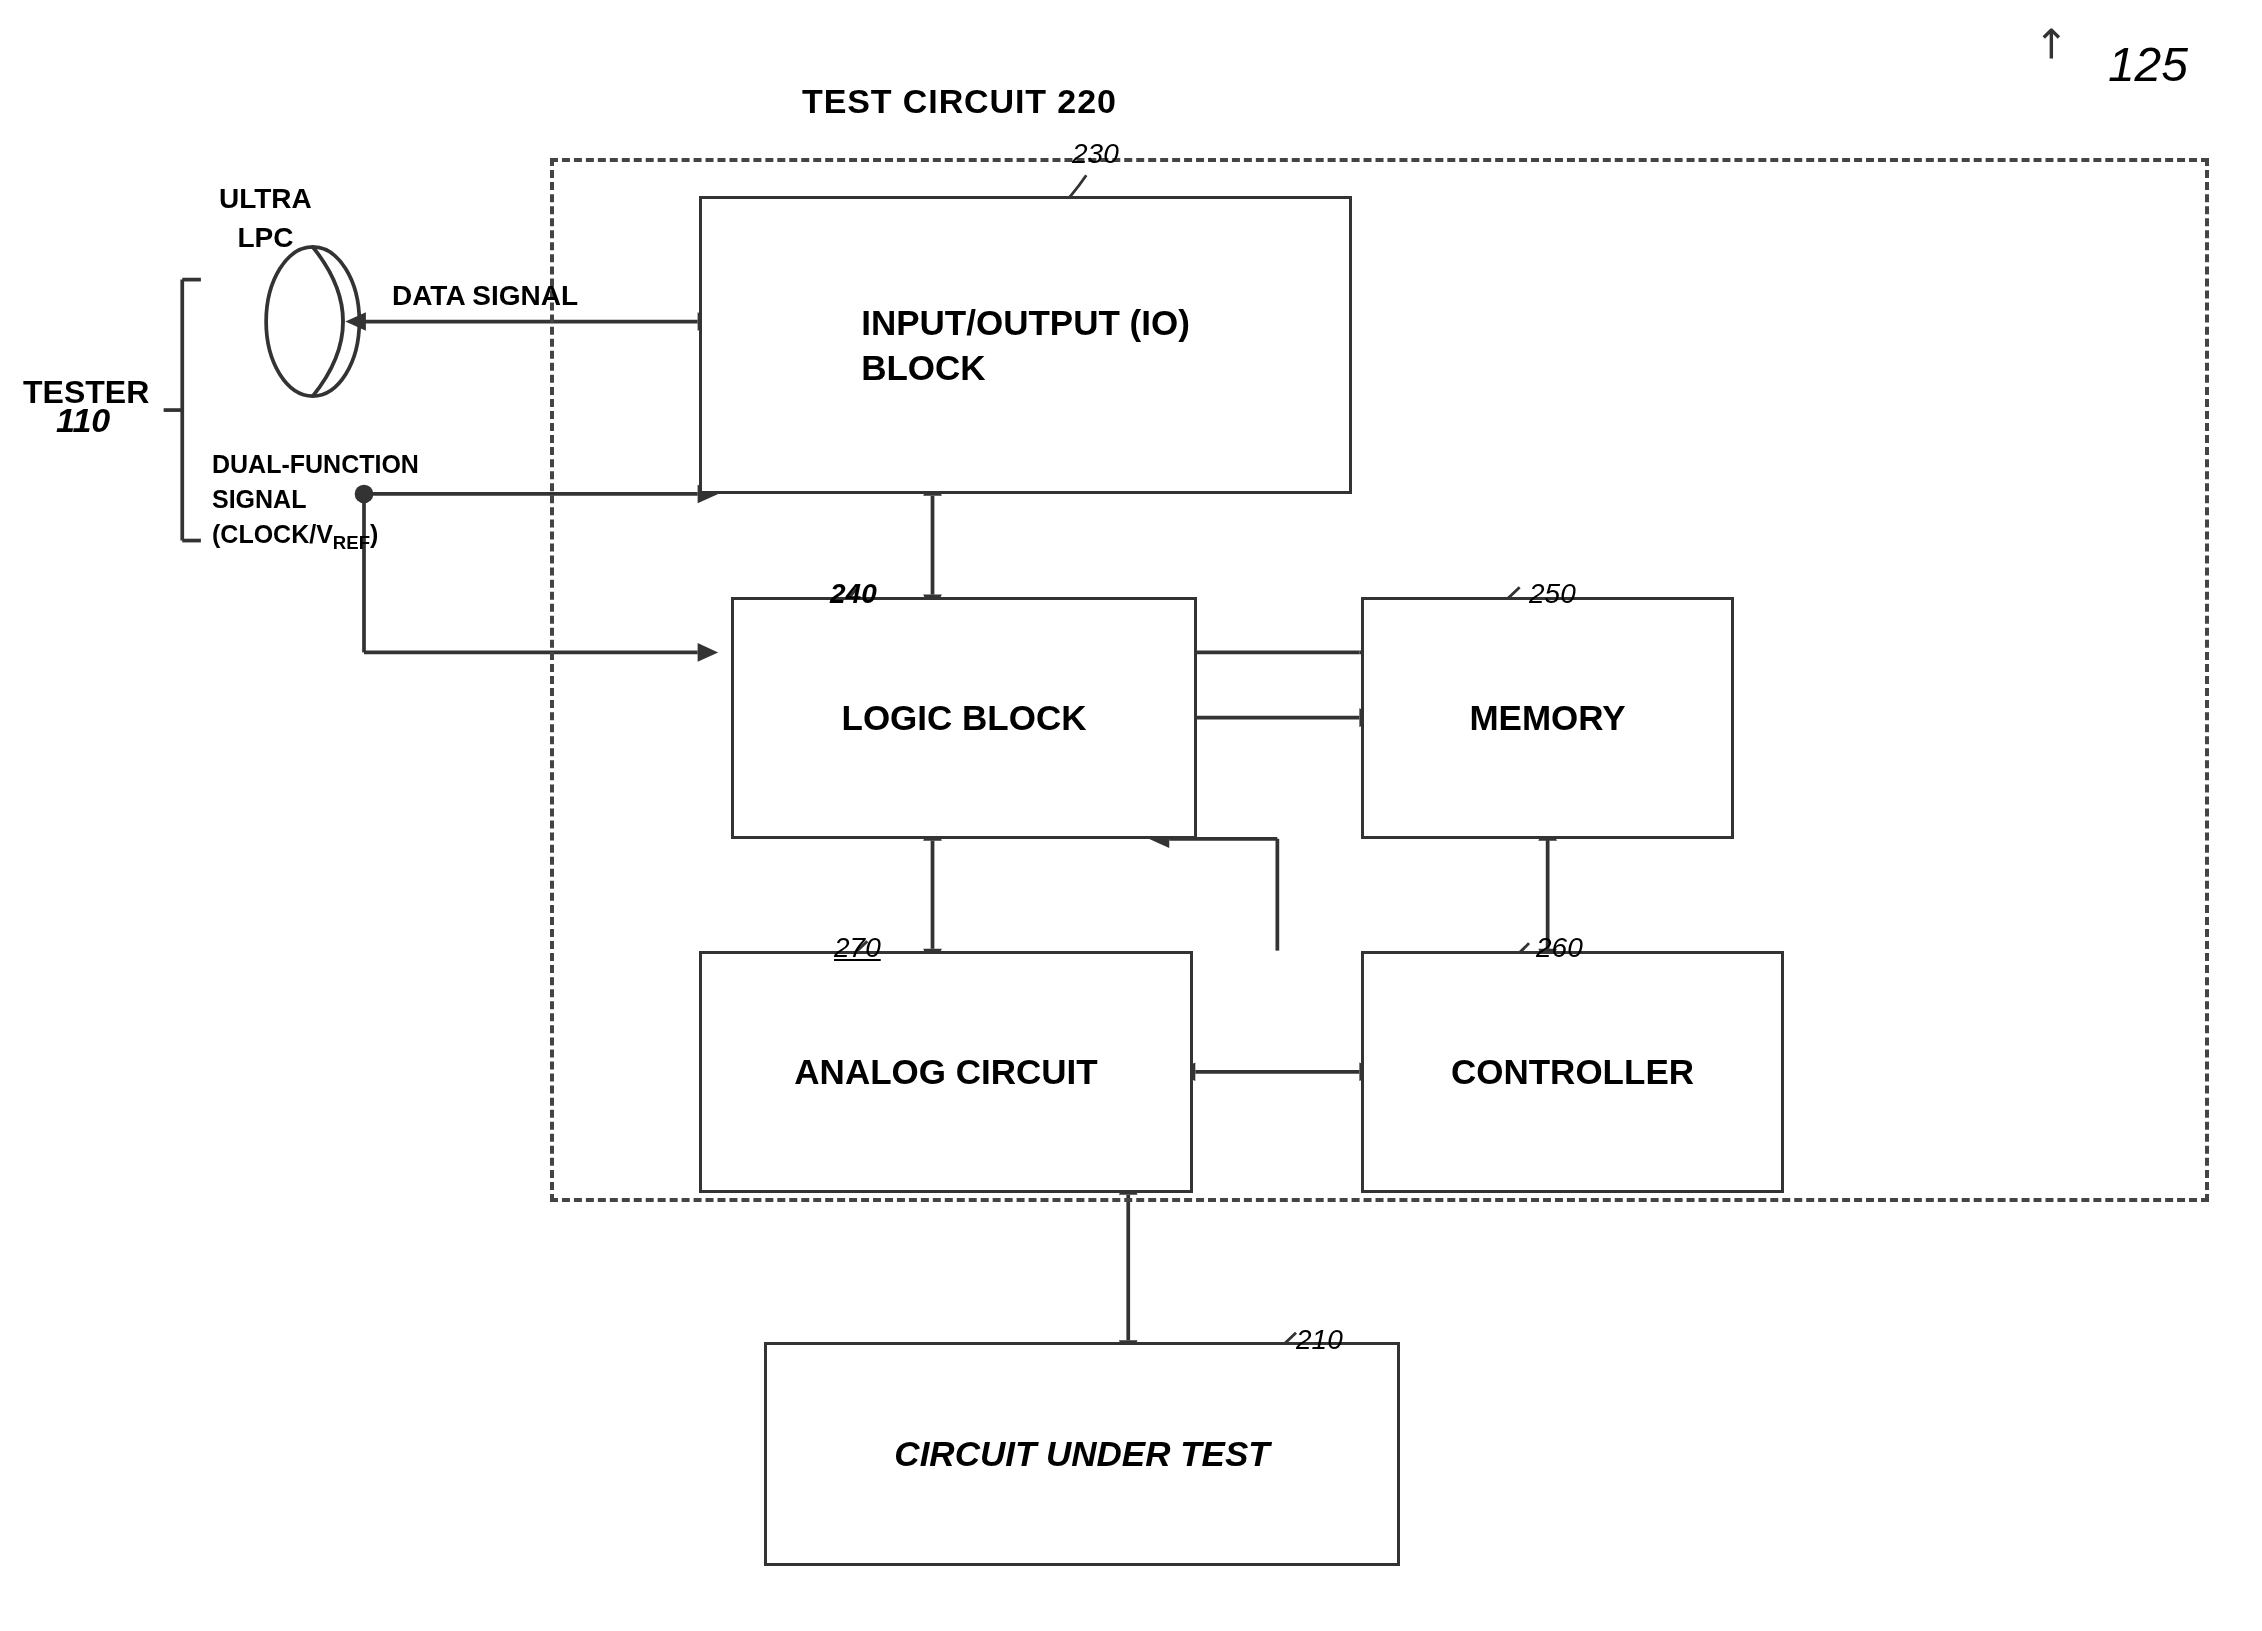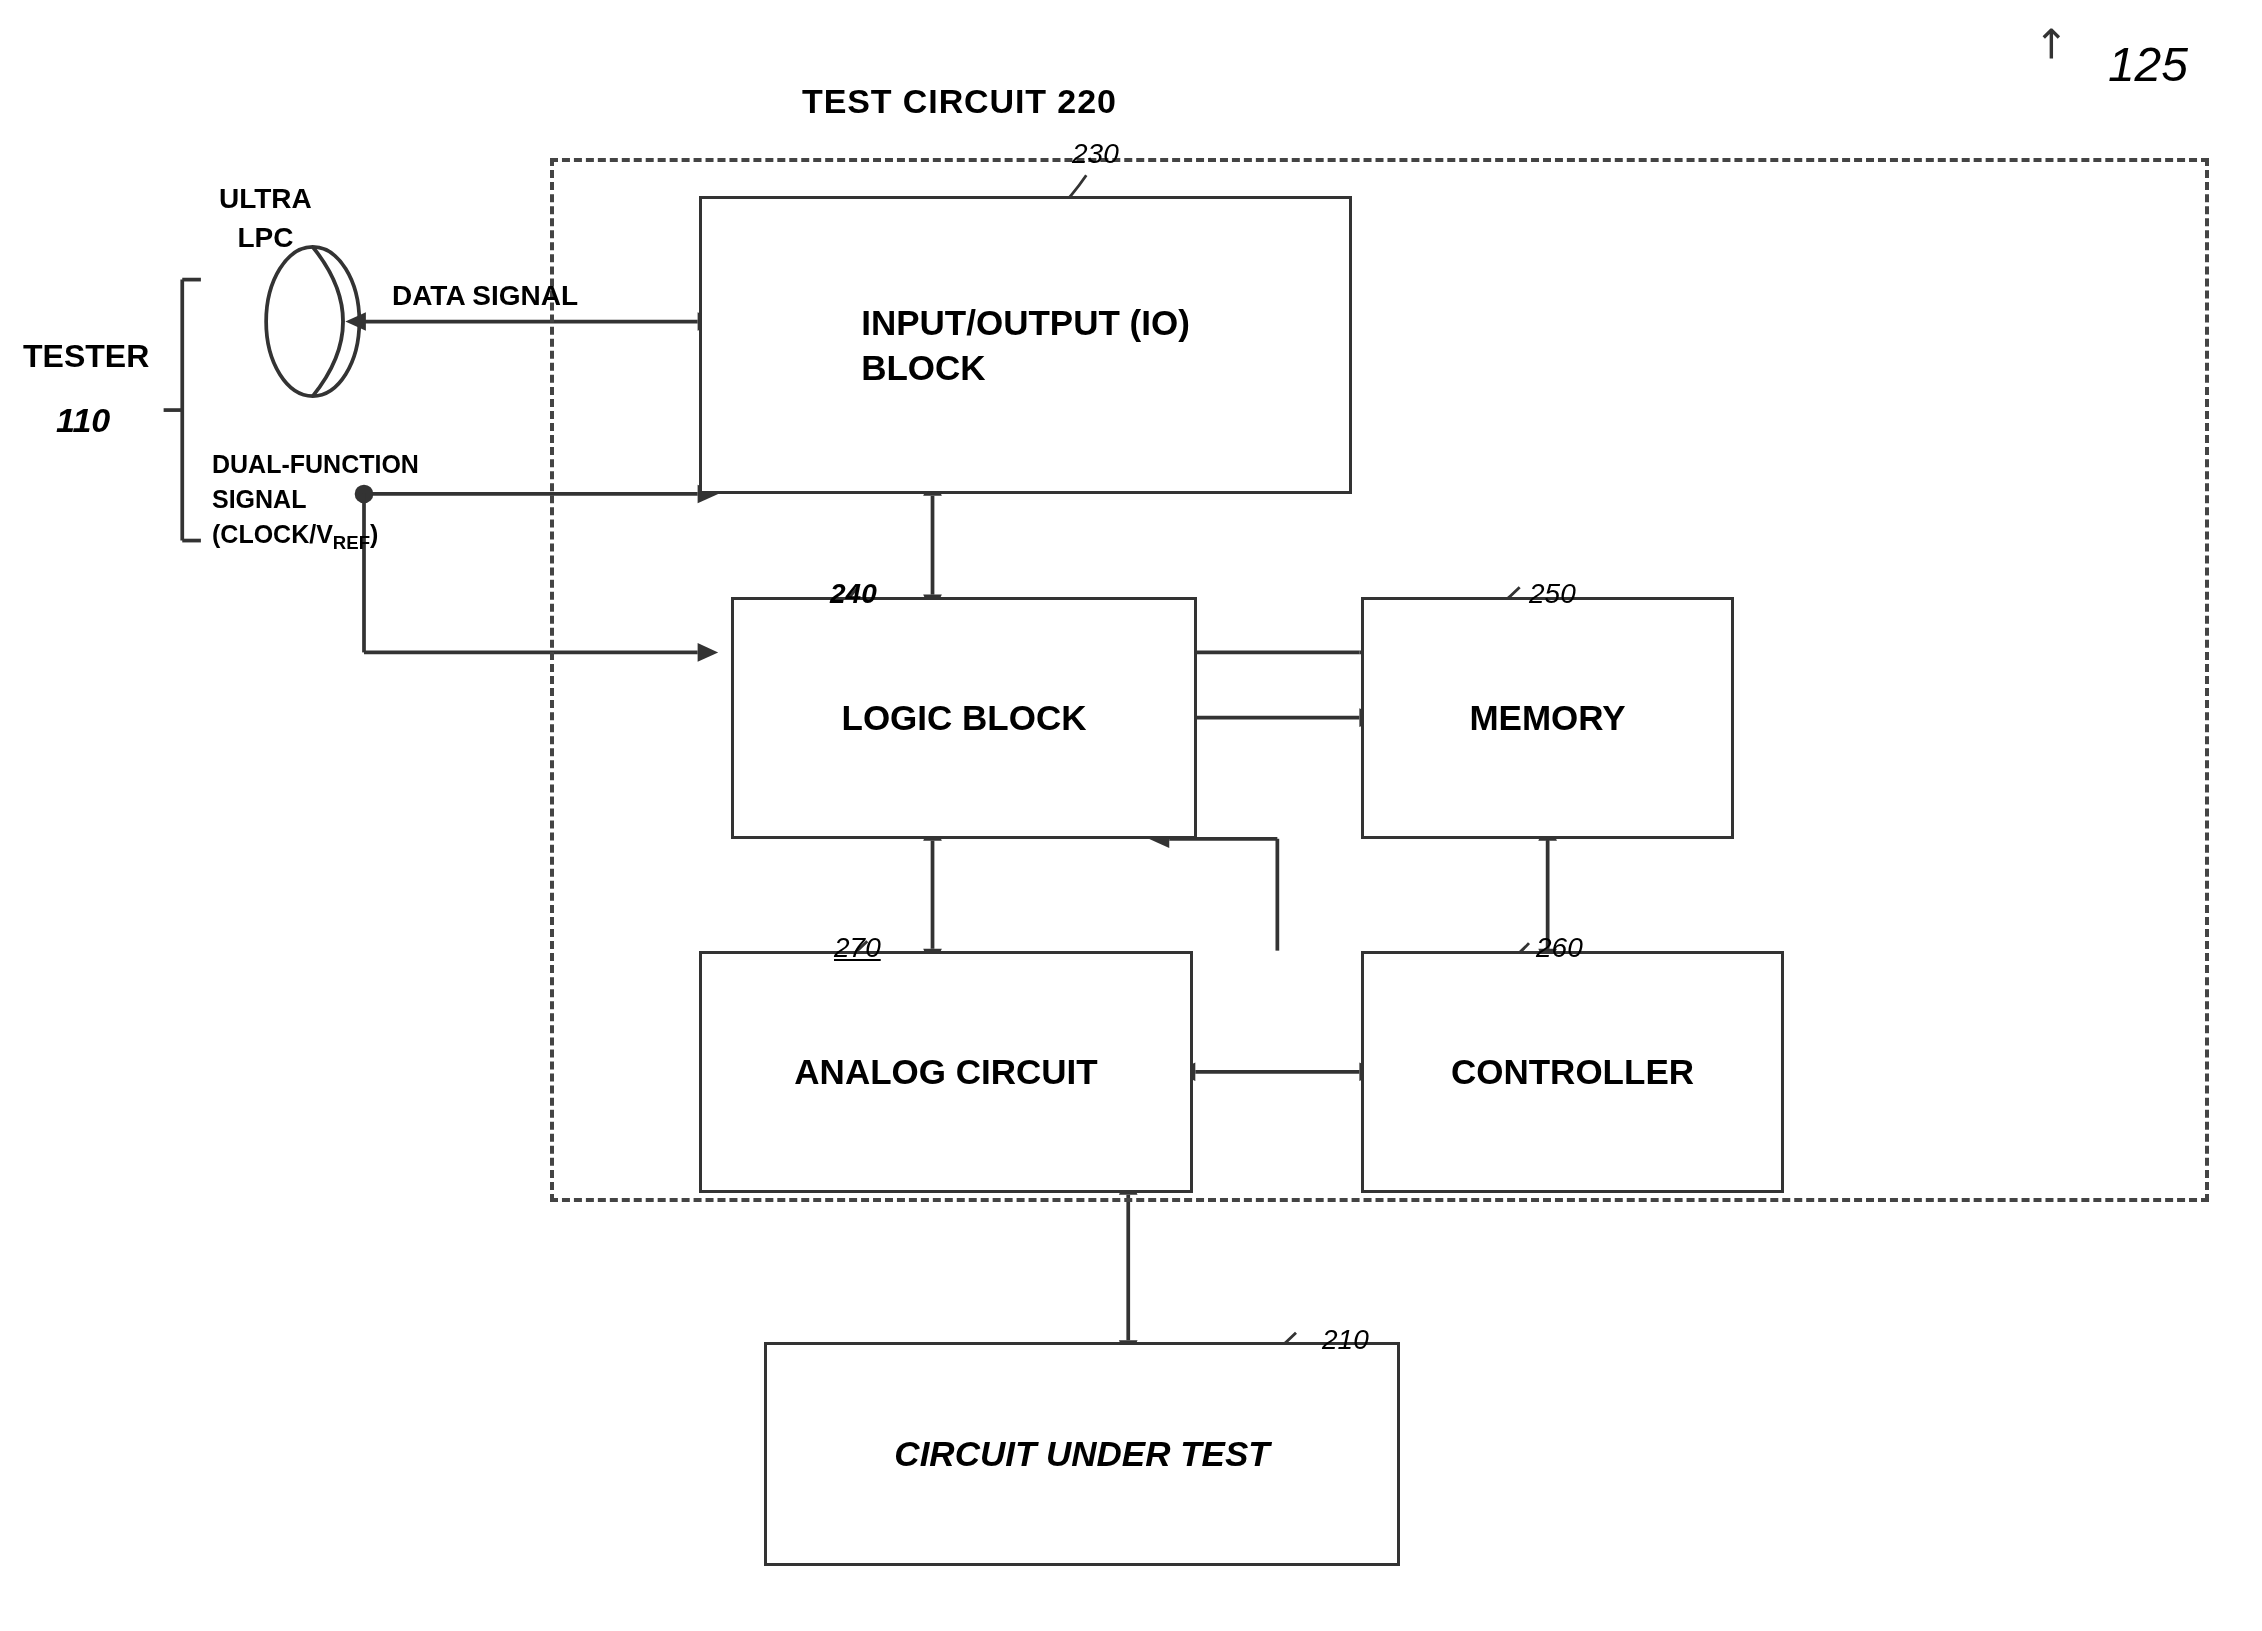--- a/index.html
+++ b/index.html
@@ -198,21 +198,21 @@
   <div class="fig-number" style="position:absolute;top:37px;right:75px;font-size:48px;font-style:italic;">125</div>
 
   <div style="position:absolute;top:18.6px;right:196px;font-size:41px;color:#333;transform:rotate(-45deg);">↗</div>
 
   <div style="position:absolute;top:82px;left:802px;font-size:34px;font-weight:bold;letter-spacing:0.9px;">TEST CIRCUIT 220</div>
 
   <div style="position:absolute;top:158px;left:550px;width:1659px;height:1044px;border:4.7px dashed #444;"></div>
 
   <div class="ref-label" style="top:138px;left:1072px;">230</div>
 
-  <div style="position:absolute;top:338px;left:23px;font-size:32px;font-weight:bold;text-align:right;">TESTER</div>
+  <div style="position:absolute;top:374px;left:23px;font-size:32px;font-weight:bold;text-align:right;">TESTER</div>
   <div style="position:absolute;top:401px;left:56px;font-size:34px;font-style:italic;font-weight:bold;">110</div>
 
   <div style="position:absolute;top:179px;left:219px;font-size:28px;font-weight:bold;text-align:center;line-height:1.4;">
     <span style="white-space:pre;">ULTRA
 LPC</span>
   </div>
 
   <div style="position:absolute;top:280px;left:392px;font-size:28px;font-weight:bold;">DATA SIGNAL</div>
 
   <div style="position:absolute;top:447px;left:200px;font-size:25px;font-weight:bold;line-height:1.4;margin-left:12px;">
@@ -245,16 +245,16 @@
   <div class="block controller-block" style="position:absolute;top:951px;left:1361px;width:423px;height:242px;">
     <span>CONTROLLER</span>
   </div>
 
   <div class="ref-label" style="top:932px;left:1536px;">260</div>
 
   <div class="block cut-block" style="position:absolute;top:1342px;left:764px;width:636px;height:224px;font-style:italic;">
     <span>CIRCUIT UNDER TEST</span>
   </div>
 
-  <div class="ref-label" style="top:1324px;left:1296px;margin-left:26px;">210</div>
+  <div class="ref-label" style="top:1324px;left:1296px;">210</div>
 
 </div>
 
 
 </body></html>

